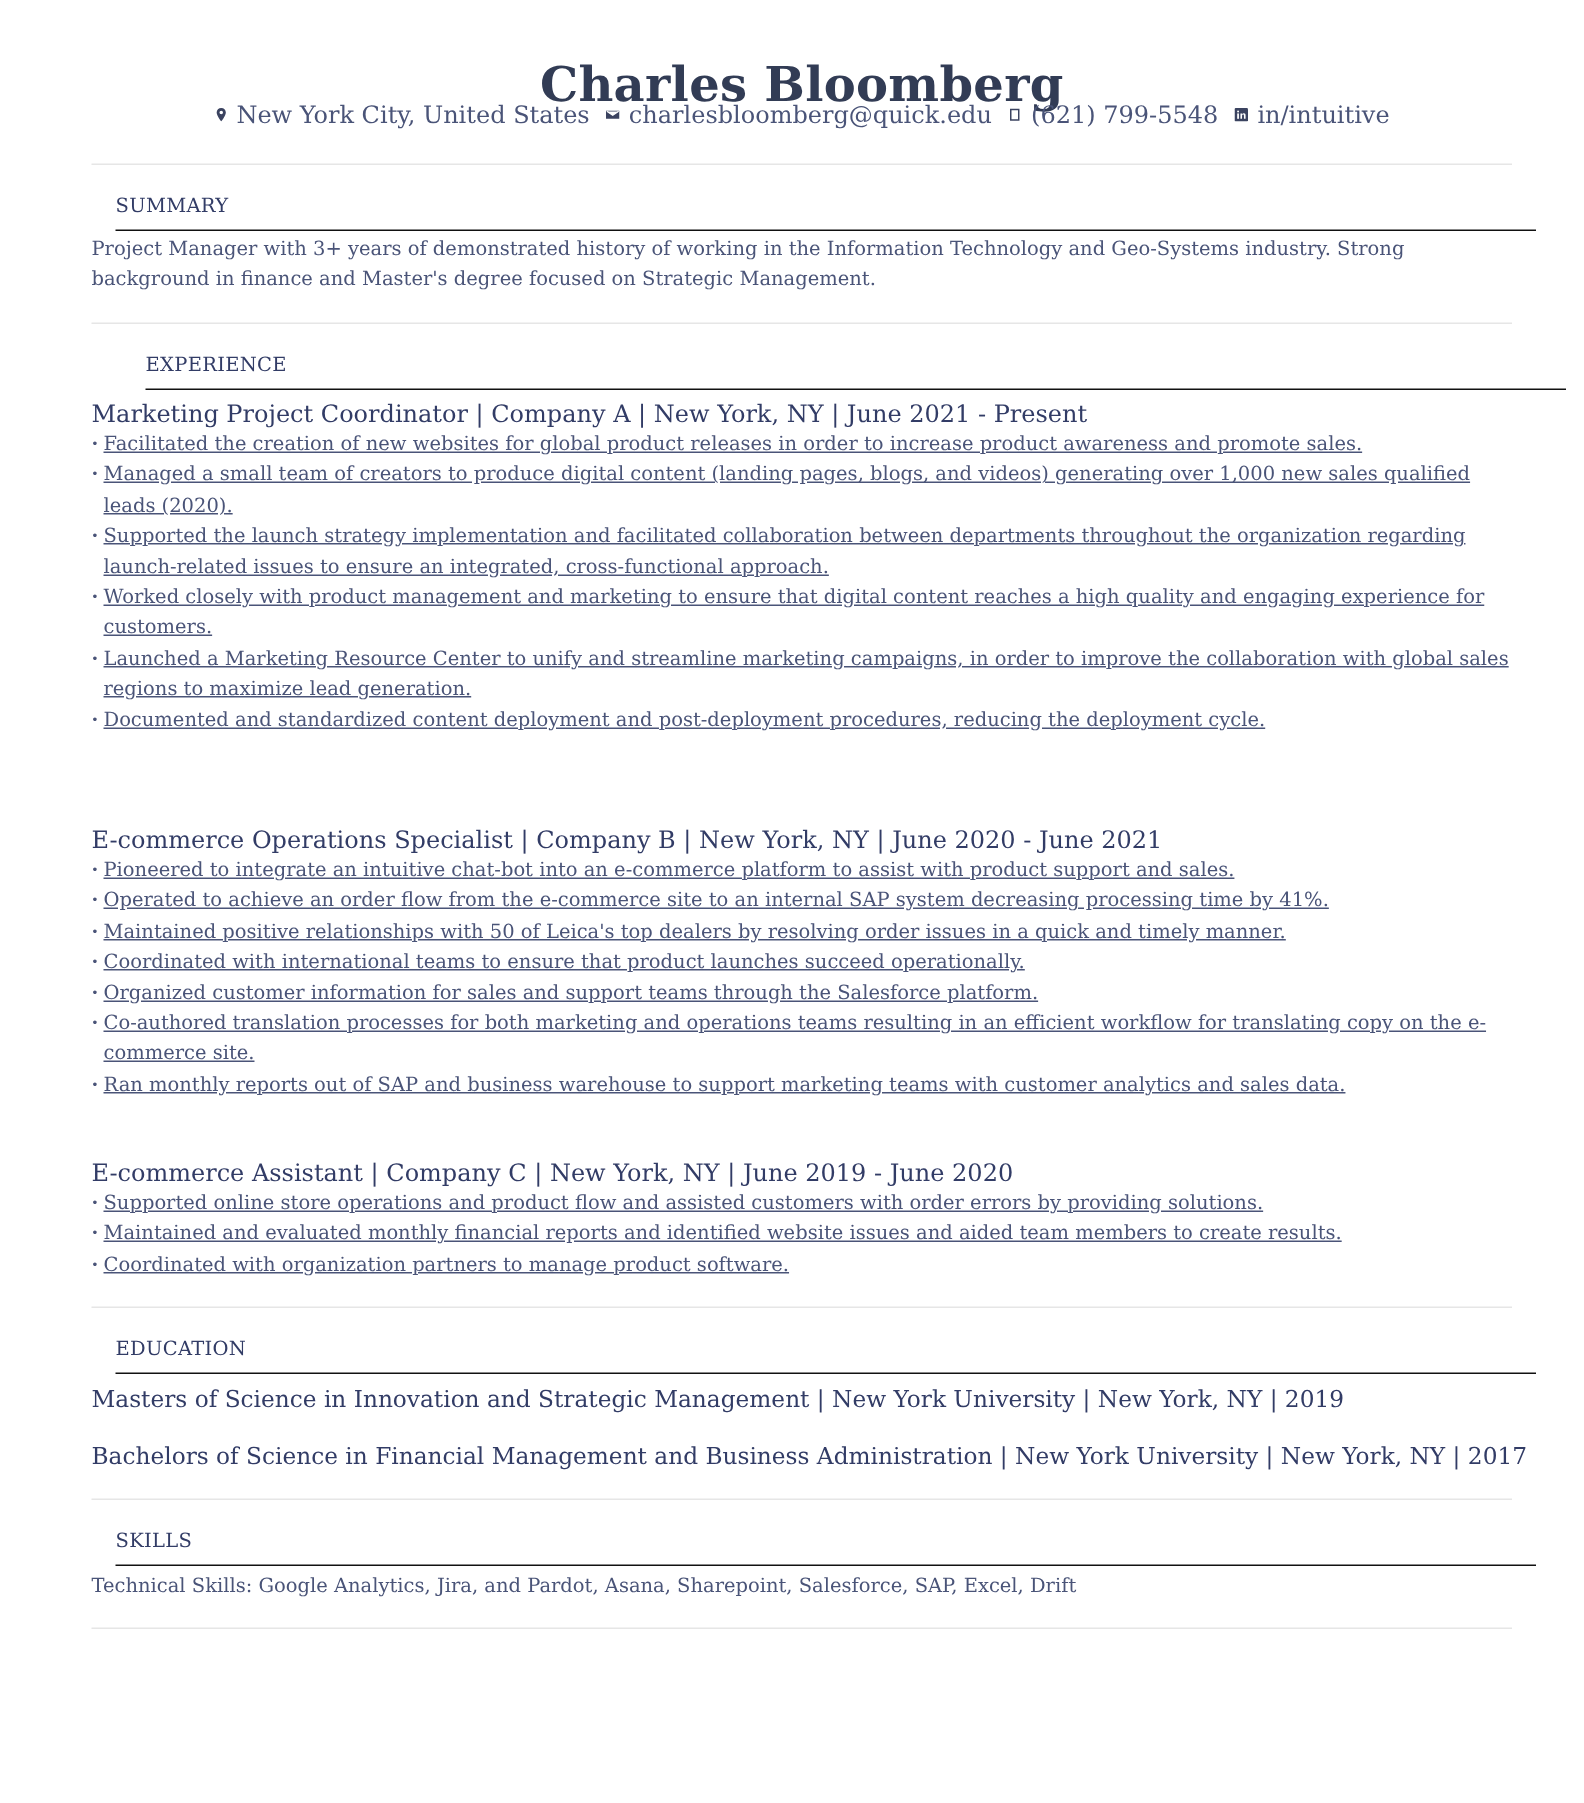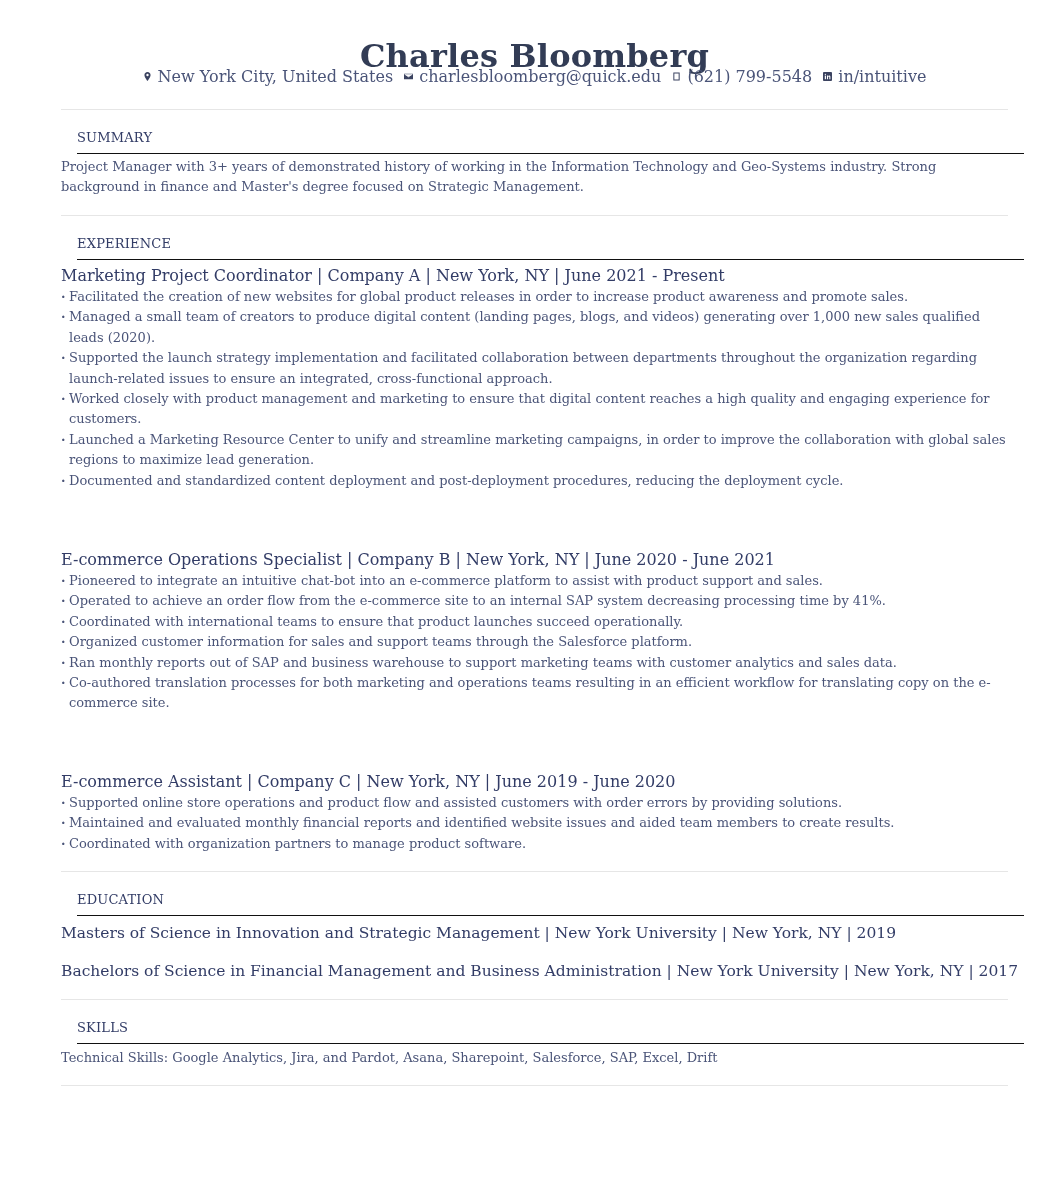--- a/index.html
+++ b/index.html
@@ -6,21 +6,21 @@
   body { width:1056px; height:1202px; position:relative; font-family:"DejaVu Serif", "Liberation Serif", serif; color:#4a5478; }
   .page { position:absolute; left:61px; top:0; width:947px; }
   .name { position:absolute; left:0; top:40px; width:947px; text-align:center; font-size:32px; font-weight:bold; color:#323c55; line-height:32px; letter-spacing:0.2px; }
   .contact { position:absolute; left:0; top:68px; width:947px; text-align:center; font-size:16px; color:#4a5478; line-height:15px; white-space:nowrap; }
   .contact .ci { display:inline-flex; align-items:center; margin:0 3px; }
   .contact svg { width:9px; height:9px; margin-right:6px; fill:#3b4360; }
   .hr-light { position:absolute; left:0; width:947px; height:1px; background:#e6e6e6; }
   .sec-title { position:absolute; left:16px; width:947px; font-size:13px; color:#323c66; line-height:22px; border-bottom:1.5px solid #111; padding-bottom:4px; letter-spacing:0.2px; }
   .para { position:absolute; left:0; width:940px; font-size:13px; line-height:20.3px; color:#4a5478; }
   .job-title { position:absolute; left:0; width:947px; font-size:16px; color:#323c66; line-height:20px; white-space:nowrap; }
-  .bullets { position:absolute; left:0; width:947px; margin:0; padding:0; list-style:none; }
+  .bullets { position:absolute; left:0; width:947px; margin:0; padding:0; list-style:none;text-decoration:underline; }
   .bullets li { position:relative; padding-left:8px; font-size:13px; line-height:20.4px; color:#4a5478; }
   .bullets li::before { content:"·"; position:absolute; left:0; top:0; color:#4a5478; font-weight:bold; }
   .edu { position:absolute; left:0; width:960px; font-size:15.5px; color:#323c66; line-height:20px; white-space:nowrap; }
 </style>
 </head>
 <body>
 
 <div class="page">
 
   <div class="name">Charles Bloomberg</div>
@@ -55,40 +55,41 @@
       <span>in/intuitive</span>
     </span>
   </div>
 
   <div class="hr-light" style="top:109px;"></div>
 
   <div class="sec-title" style="top:127px;">SUMMARY</div>
   <div class="para" style="top:157px;">Project Manager with 3+ years of demonstrated history of working in the Information Technology and Geo-Systems industry. Strong background in finance and Master's degree focused on Strategic Management.</div>
   <div class="hr-light" style="top:215px;"></div>
 
-  <div class="sec-title" style="top:233px;">EXPERIENCE</div>
+  <div class="sec-title" style="top:233px;margin-left:20px;">EXPERIENCE</div>
 
   <div class="job-title" style="top:266px;">Marketing Project Coordinator | Company A | New York, NY | June 2021 - Present</div>
   <ul class="bullets" style="top:287px;">
     <li>Facilitated the creation of new websites for global product releases in order to increase product awareness and promote sales.</li>
     <li>Managed a small team of creators to produce digital content (landing pages, blogs, and videos) generating over 1,000 new sales qualified leads (2020).</li>
     <li>Supported the launch strategy implementation and facilitated collaboration between departments throughout the organization regarding launch-related issues to ensure an integrated, cross-functional approach.</li>
     <li>Worked closely with product management and marketing to ensure that digital content reaches a high quality and engaging experience for customers.</li>
     <li>Launched a Marketing Resource Center to unify and streamline marketing campaigns, in order to improve the collaboration with global sales regions to maximize lead generation.</li>
     <li>Documented and standardized content deployment and post-deployment procedures, reducing the deployment cycle.</li>
   </ul>
 
   <div class="job-title" style="top:550px;">E-commerce Operations Specialist | Company B | New York, NY | June 2020 - June 2021</div>
   <ul class="bullets" style="top:571px;">
     <li>Pioneered to integrate an intuitive chat-bot into an e-commerce platform to assist with product support and sales.</li>
     <li>Operated to achieve an order flow from the e-commerce site to an internal SAP system decreasing processing time by 41%.</li>
+    <li>Maintained positive relationships with 50 of Leica's top dealers by resolving order issues in a quick and timely manner.</li>
     <li>Coordinated with international teams to ensure that product launches succeed operationally.</li>
     <li>Organized customer information for sales and support teams through the Salesforce platform.</li>
+    <li>Co-authored translation processes for both marketing and operations teams resulting in an efficient workflow for translating copy on the e-commerce site.</li>
     <li>Ran monthly reports out of SAP and business warehouse to support marketing teams with customer analytics and sales data.</li>
-    <li>Co-authored translation processes for both marketing and operations teams resulting in an efficient workflow for translating copy on the e-commerce site.</li>
   </ul>
 
   <div class="job-title" style="top:772px;">E-commerce Assistant | Company C | New York, NY | June 2019 - June 2020</div>
   <ul class="bullets" style="top:793px;">
     <li>Supported online store operations and product flow and assisted customers with order errors by providing solutions.</li>
     <li>Maintained and evaluated monthly financial reports and identified website issues and aided team members to create results.</li>
     <li>Coordinated with organization partners to manage product software.</li>
   </ul>
   <div class="hr-light" style="top:871px;"></div>
 

